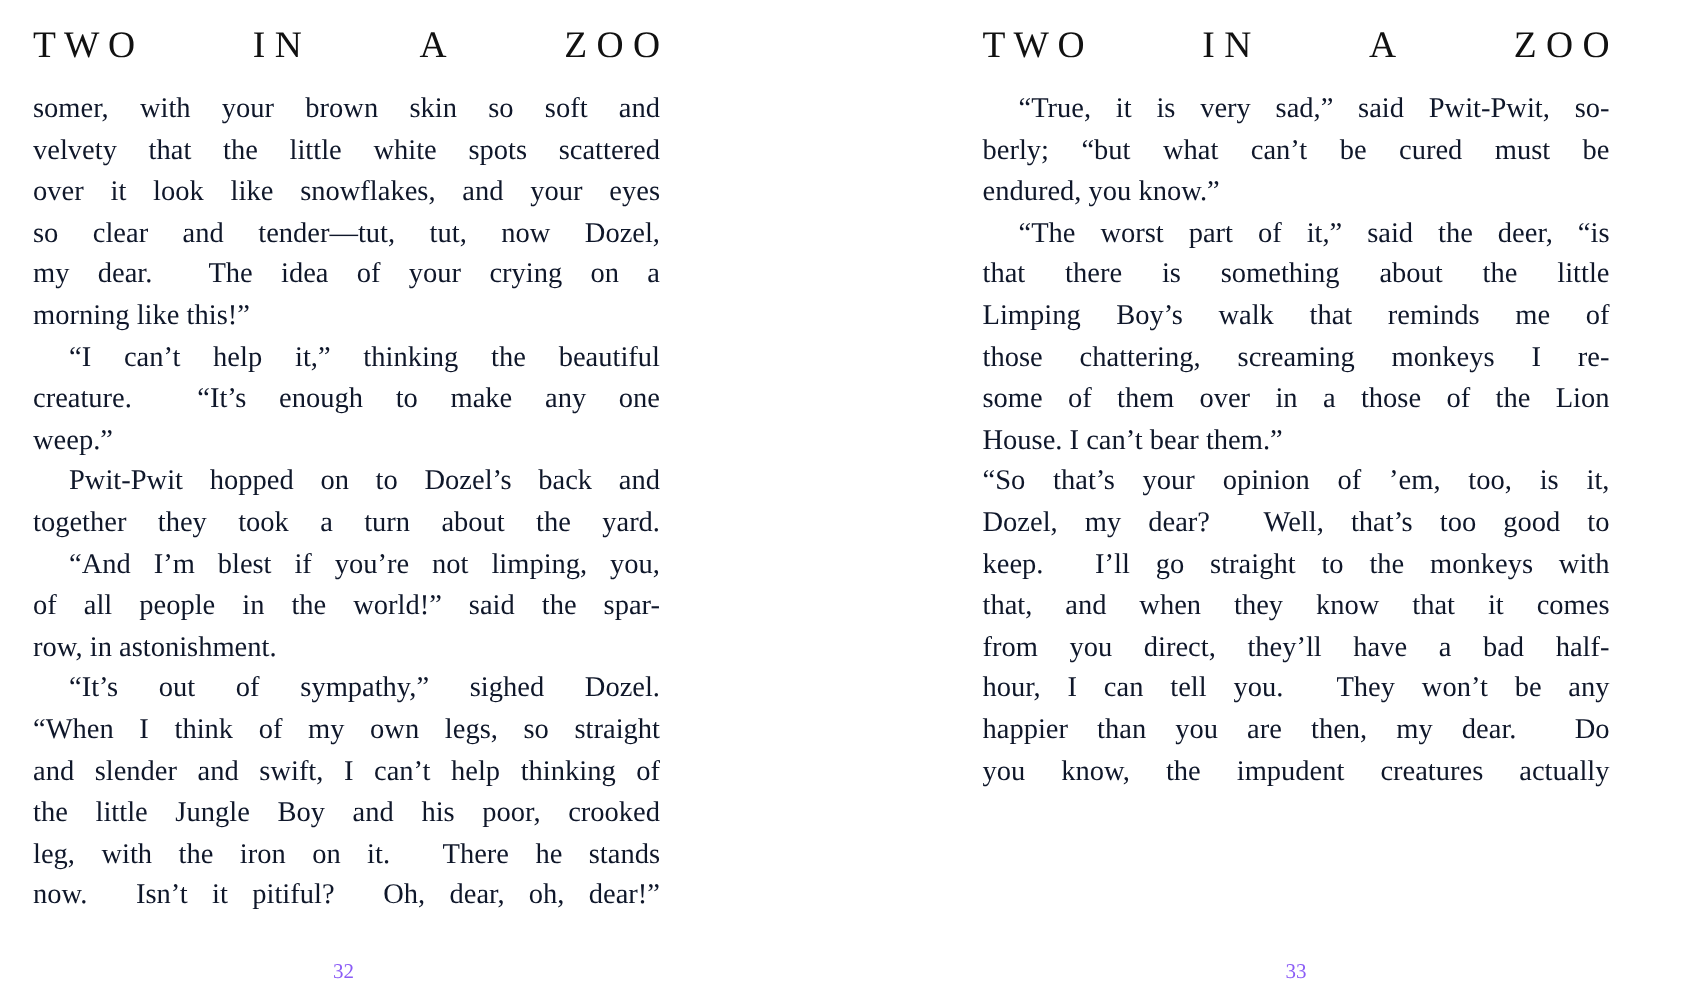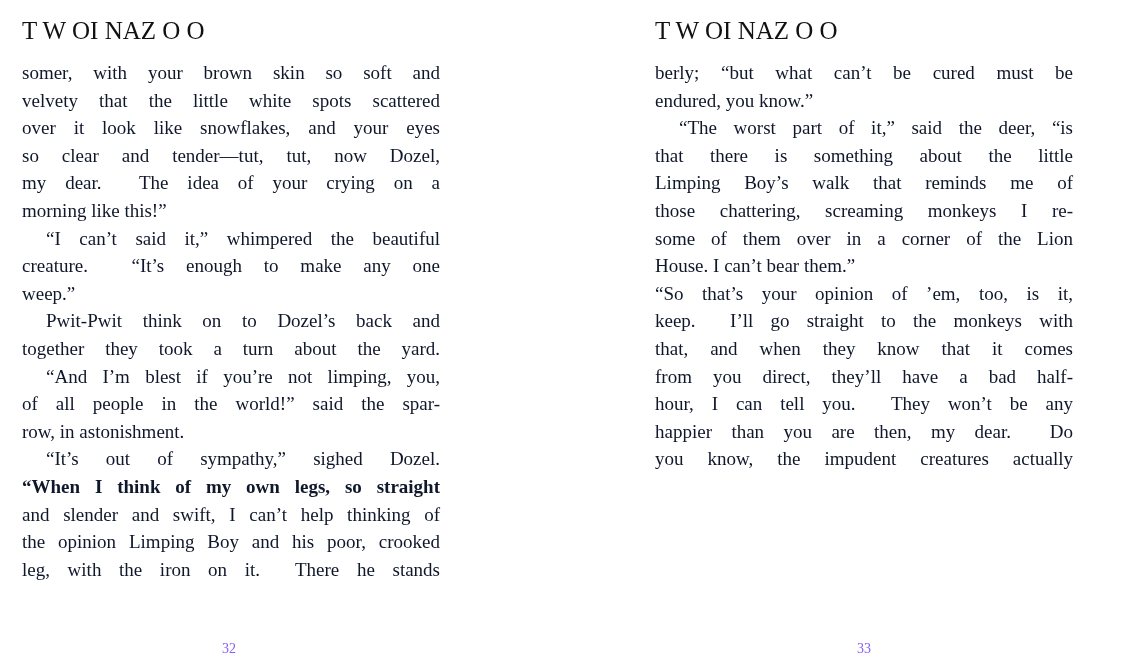--- a/index.html
+++ b/index.html
@@ -22,20 +22,21 @@
     }
     .page-left { left: 22px; width: 418px; }
     .page-right { left: 655px; width: 418px; }
     .running-head {
       position: absolute;
       top: 14px;
       left: 0;
       width: 418px;
       height: 34px;
       display: flex;
+      justify-content: space-between;
       align-items: center;
       font-size: 25px;
       letter-spacing: 0;
       color: #111;
     }
     .body-text {
       position: absolute;
       top: 59px;
       left: 0;
       width: 418px;
@@ -73,54 +74,57 @@
     <span>A</span>
     <span>Z O O</span>
   </div>
   <div class="body-text">
       <div class="line"><span style="white-space: pre;">somer, with your brown skin so soft and</span></div>
       <div class="line"><span style="white-space: pre;">velvety that the little white spots scattered</span></div>
       <div class="line"><span style="white-space: pre;">over it look like snowflakes, and your eyes</span></div>
       <div class="line"><span style="white-space: pre;">so clear and tender—tut, tut, now Dozel,</span></div>
       <div class="line"><span style="white-space: pre;">my dear.  The idea of your crying on a</span></div>
       <div class="line last">morning like this!”</div>
-      <div class="line indent"><span style="white-space: pre;">“I can’t said it,” whimpered the beautiful</span></div>
+      <div class="line indent"><span style="white-space: pre;">“I can’t help it,” thinking the beautiful</span></div>
       <div class="line"><span style="white-space: pre;">creature.  “It’s enough to make any one</span></div>
       <div class="line last">weep.”</div>
-      <div class="line indent"><span style="white-space: pre;">Pwit-Pwit think on to Dozel’s back and</span></div>
+      <div class="line indent"><span style="white-space: pre;">Pwit-Pwit hopped on to Dozel’s back and</span></div>
       <div class="line"><span style="white-space: pre;">together they took a turn about the yard.</span></div>
       <div class="line indent"><span style="white-space: pre;">“And I’m blest if you’re not limping, you,</span></div>
       <div class="line"><span style="white-space: pre;">of all people in the world!” said the spar-</span></div>
       <div class="line last">row, in astonishment.</div>
       <div class="line indent"><span style="white-space: pre;">“It’s out of sympathy,” sighed Dozel.</span></div>
-      <div class="line"><span style="white-space: pre; font-weight: bold;">“When I think of my own legs, so straight</span></div>
+      <div class="line"><span style="white-space: pre;">“When I think of my own legs, so straight</span></div>
       <div class="line"><span style="white-space: pre;">and slender and swift, I can’t help thinking of</span></div>
-      <div class="line"><span style="white-space: pre;">the opinion Limping Boy and his poor, crooked</span></div>
+      <div class="line"><span style="white-space: pre;">the little Jungle Boy and his poor, crooked</span></div>
       <div class="line"><span style="white-space: pre;">leg, with the iron on it.  There he stands</span></div>
+      <div class="line"><span style="white-space: pre;">now.  Isn’t it pitiful?  Oh, dear, oh, dear!”</span></div>
     </div>
   <div class="folio">32</div>
 </div>
 
 <div class="page page-right">
   <div class="running-head">
     <span>T W O</span>
     <span>I N</span>
     <span>A</span>
     <span>Z O O</span>
   </div>
   <div class="body-text">
+      <div class="line indent"><span style="white-space: pre;">“True, it is very sad,” said Pwit-Pwit, so-</span></div>
       <div class="line"><span style="white-space: pre;">berly; “but what can’t be cured must be</span></div>
       <div class="line last">endured, you know.”</div>
       <div class="line indent"><span style="white-space: pre;">“The worst part of it,” said the deer, “is</span></div>
       <div class="line"><span style="white-space: pre;">that there is something about the little</span></div>
       <div class="line"><span style="white-space: pre;">Limping Boy’s walk that reminds me of</span></div>
       <div class="line"><span style="white-space: pre;">those chattering, screaming monkeys I re-</span></div>
-      <div class="line"><span style="white-space: pre;">some of them over in a corner of the Lion</span></div>
+      <div class="line"><span style="white-space: pre;">some of them over in a those of the Lion</span></div>
       <div class="line last">House.  I can’t bear them.”</div>
       <div class="line"><span style="white-space: pre;">“So that’s your opinion of ’em, too, is it,</span></div>
+      <div class="line"><span style="white-space: pre;">Dozel, my dear?  Well, that’s too good to</span></div>
       <div class="line"><span style="white-space: pre;">keep.  I’ll go straight to the monkeys with</span></div>
       <div class="line"><span style="white-space: pre;">that, and when they know that it comes</span></div>
       <div class="line"><span style="white-space: pre;">from you direct, they’ll have a bad half-</span></div>
       <div class="line"><span style="white-space: pre;">hour, I can tell you.  They won’t be any</span></div>
       <div class="line"><span style="white-space: pre;">happier than you are then, my dear.  Do</span></div>
       <div class="line"><span style="white-space: pre;">you know, the impudent creatures actually</span></div>
     </div>
   <div class="folio">33</div>
 </div>
 

